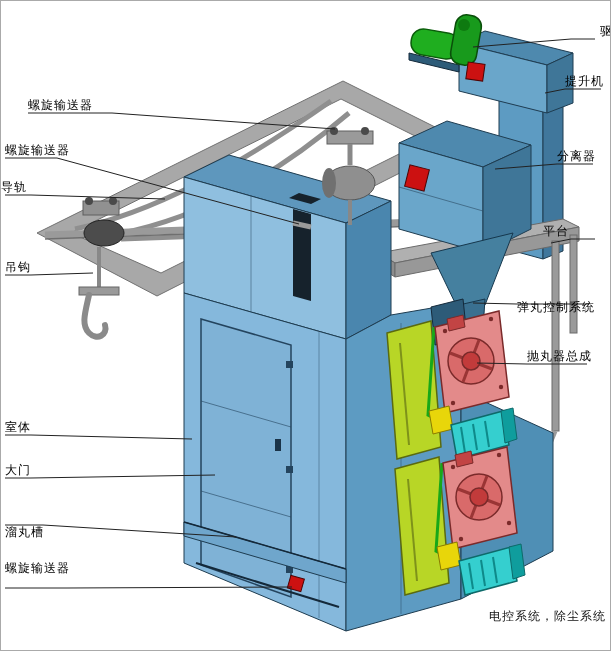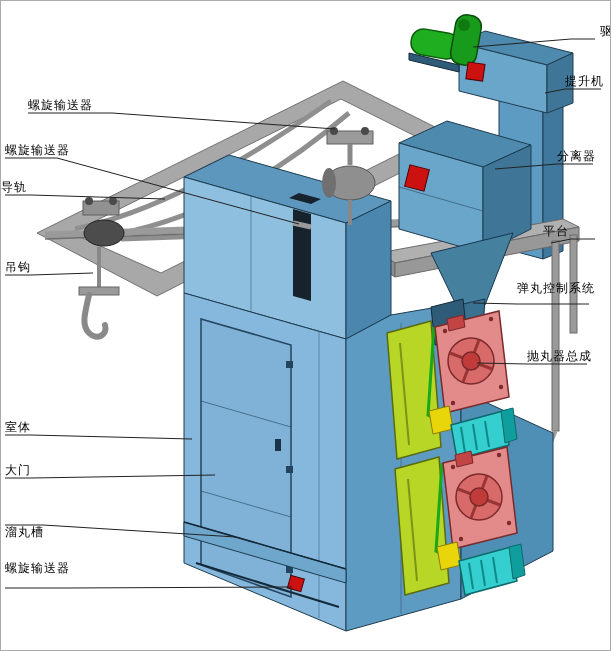--- a/index.html
+++ b/index.html
@@ -216,17 +216,18 @@
 <div class="lbl" style="left:4px;top:259px">吊钩</div>
 <div class="lbl" style="left:4px;top:419px">室体</div>
 <div class="lbl" style="left:4px;top:462px">大门</div>
 <div class="lbl" style="left:4px;top:524px">溜丸槽</div>
 <div class="lbl" style="left:4px;top:560px">螺旋输送器</div>
 
 <div class="lbl" style="left:599px;top:23px">驱动</div>
 <div class="lbl" style="left:564px;top:73px">提升机</div>
 <div class="lbl" style="left:556px;top:148px">分离器</div>
 <div class="lbl" style="left:542px;top:223px">平台</div>
-<div class="lbl" style="left:516px;top:280px">弹丸控制系统</div>
+<div class="lbl" style="left:516px;top:299px">弹丸控制系统</div>
 <div class="lbl" style="left:526px;top:348px">抛丸器总成</div>
 
+<div class="footnote" style="left:488px;top:607px">电控系统，除尘系统</div>
 
 </div>
 
 </body></html>

